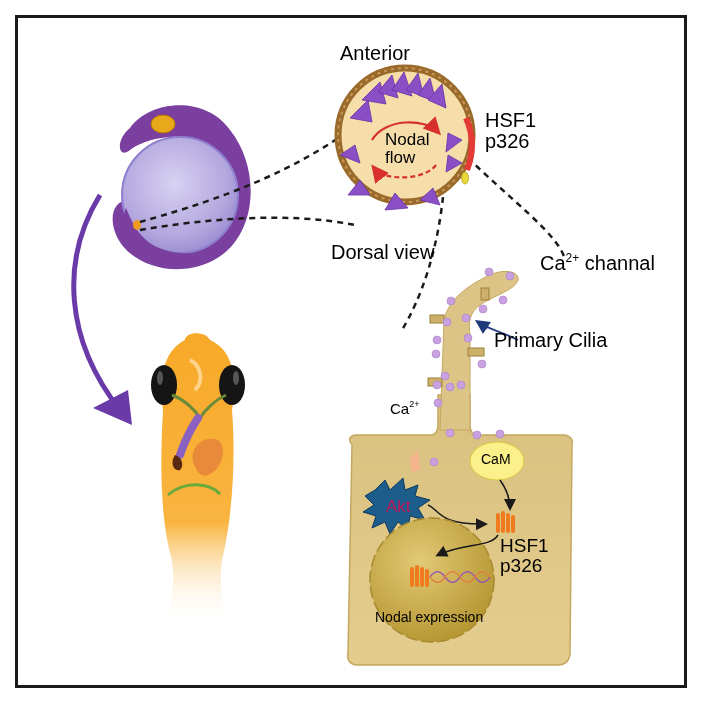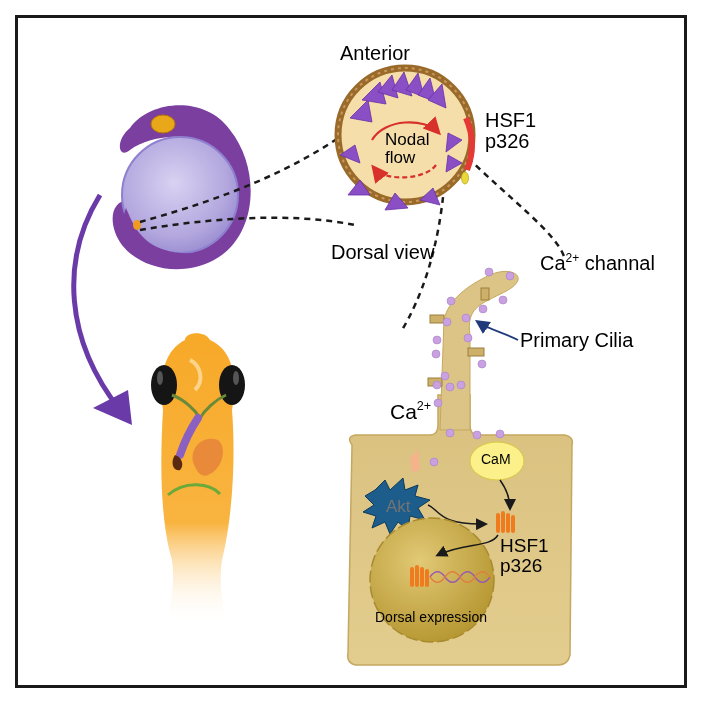--- a/index.html
+++ b/index.html
@@ -7,22 +7,22 @@
          font-family: "Liberation Sans", sans-serif; }
   .frame { position: absolute; left: 15px; top: 15px; width: 666px; height: 667px;
            border: 3px solid #1a1a1a; box-sizing: content-box; }
   svg.art { position: absolute; left: 0; top: 0; }
   .lbl { position: absolute; color: #000000; white-space: nowrap; line-height: 1.05; }
   .lbl sup { font-size: 60%; vertical-align: top; position: relative; top: -1px; }
   .t20 { font-size: 20px; }
   .t19 { font-size: 19px; }
   .t18 { font-size: 14px; }
   .t17 { font-size: 17px; }
-  .t15 { font-size: 21px; }
-  .white { color: #737373; }
+  .t15 { font-size: 15px; }
+  .white { color: #be185d; }
 </style>
 </head>
 <body>
 
 <div class="frame"></div>
 
 <svg class="art" width="702" height="702" viewBox="0 0 702 702">
   <defs>
     <radialGradient id="yolkGrad" cx="0.45" cy="0.4" r="0.65">
       <stop offset="0" stop-color="#d8d2f2"></stop>
@@ -180,21 +180,21 @@
 <div class="lbl t17" style="left:385px; top:131px; text-align:left; width:40px;">
   <div>Nodal</div>
   <div>flow</div>
 </div>
 <div class="lbl t20" style="left:485px; top:110px;">
   <div>HSF1</div>
   <div>p326</div>
 </div>
 <div class="lbl t20" style="left:331px; top:222px;margin-top:20px;">Dorsal view</div>
 <div class="lbl t20" style="left:540px; top:253px;"><span>Ca</span><sup>2+</sup><span style="white-space:pre;"> channal</span></div>
-<div class="lbl t20" style="left:520px; top:330px;">Primary Cilia</div>
+<div class="lbl t20" style="left:494px; top:330px;">Primary Cilia</div>
 <div class="lbl t15" style="left:390px; top:401px;"><span>Ca</span><sup>2+</sup></div>
 <div class="lbl t18" style="left:481px; top:452px;">CaM</div>
 <div class="lbl t17 white" style="left:386px; top:498px;">Akt</div>
 <div class="lbl t19" style="left:500px; top:536px;">
   <div>HSF1</div>
   <div>p326</div>
 </div>
-<div class="lbl t18" style="left:375px; top:610px;">Dorsal expression</div>
+<div class="lbl t18" style="left:375px; top:610px;">Nodal expression</div>
 
 </body></html>

